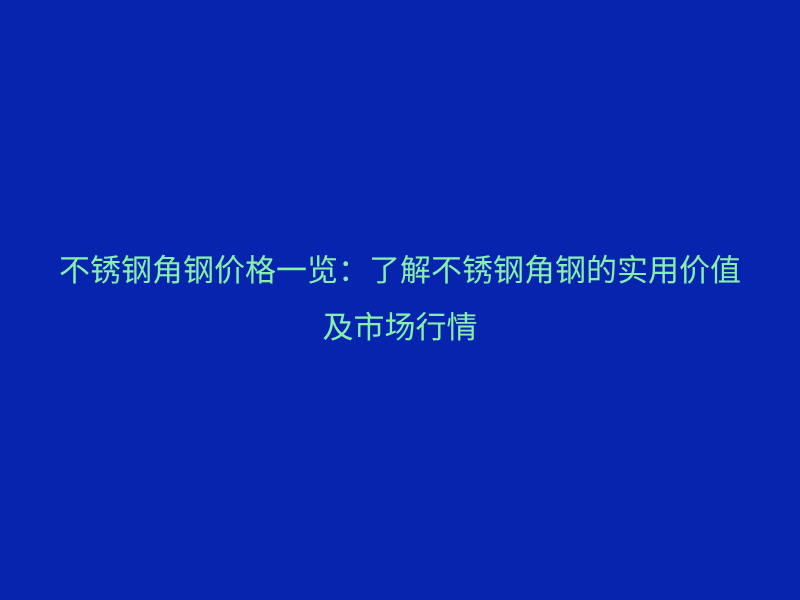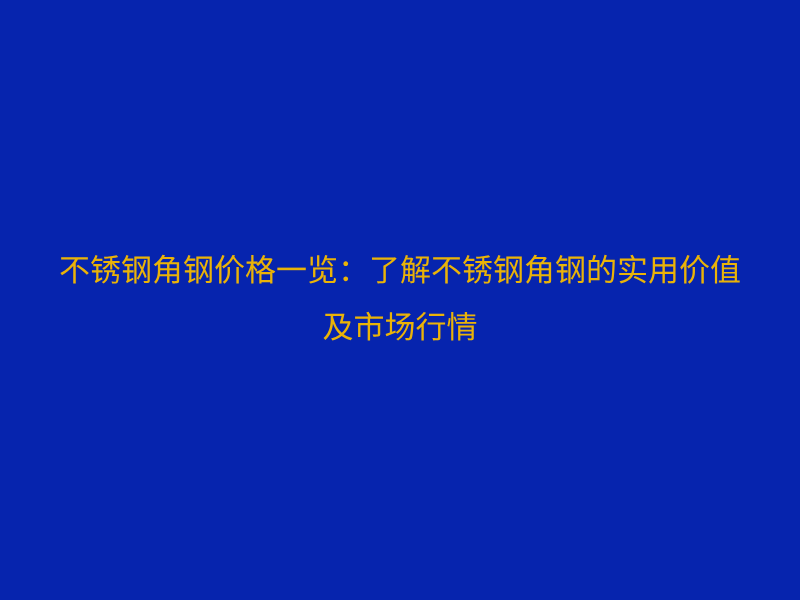--- a/index.html
+++ b/index.html
@@ -26,21 +26,21 @@
   .title-block {
     width: 700px;
     margin: 0 auto;
     padding: 0;
     text-align: center;
   }
   .title-text {
     display: block;
     margin: 0;
     padding: 0;
-    color: #eab308;
+    color: #86efac;
     font-family: "DejaVu Sans", "Liberation Sans", sans-serif;
     font-size: 31px;
     font-weight: 400;
     line-height: 57px;
     letter-spacing: 0px;
     text-align: center;
     word-break: break-all;
     white-space: normal;
     text-rendering: geometricPrecision;
   }

